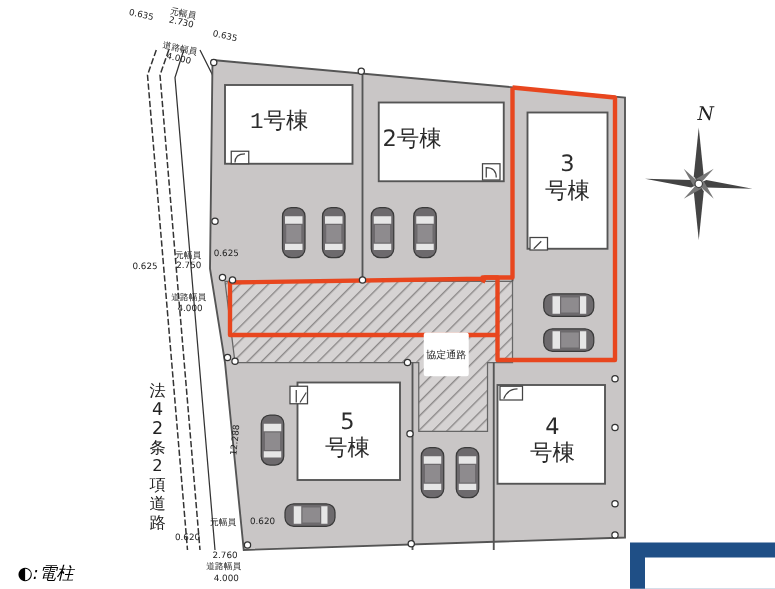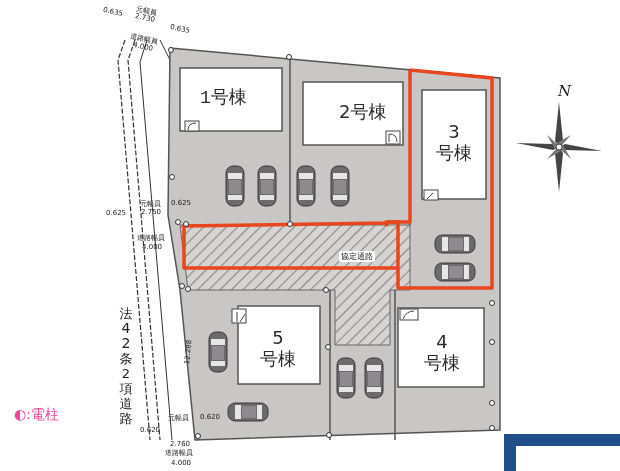--- a/index.html
+++ b/index.html
@@ -2,21 +2,21 @@
 <html><head>
   <meta charset="utf-8">
   <style>
     html, body { margin: 0; padding: 0; background: #ffffff; }
     body { width: 620px; height: 471px; position: relative; overflow: hidden; font-family: "DejaVu Sans", sans-serif; }
     #plan { position: absolute; left: 0; top: 0; width: 620px; height: 471px; }
     .lbl { position: absolute; color: #222; white-space: nowrap; }
     .house-label { position: absolute; font-family: "DejaVu Sans", sans-serif; color: #2b2b2b; text-align: center; line-height: 1.15; }
     .dim { font-family: "DejaVu Sans", sans-serif; font-size: 7px; color: #222; position: absolute; white-space: nowrap; }
     .vtext { position: absolute; font-family: "DejaVu Sans", sans-serif; font-size: 13px; color: #222; width: 16px; text-align: center; line-height: 15px; word-break: break-all; }
-    .legend { position: absolute; left: 14px; top: 406px; font-size: 14px; color: #ec4899; }
+    .legend { position: absolute; left: 14px; top: 450px; font-size: 14px; color: #000000; font-style: italic; }
     .qr { position: absolute; left: 504px; top: 434px; width: 116px; height: 37px; background: #1f4f86; }
     .qr-inner { position: absolute; left: 12px; top: 12px; width: 104px; height: 25px; background: #fff; }
   </style>
 </head>
 <body>
 
 <svg id="plan" viewBox="0 0 620 471" xmlns="http://www.w3.org/2000/svg">
   <defs>
     <pattern id="hatch" patternUnits="userSpaceOnUse" width="8" height="8" patternTransform="rotate(45)">
       <rect width="8" height="8" fill="#d6d3d3"></rect>
@@ -119,37 +119,37 @@
     <polygon points="12,-12 3,-2 0,0 -2,-4" fill="#777"></polygon>
     <polygon points="-12,12 -3,2 0,0 2,4" fill="#777"></polygon>
     <polygon points="12,12 2,3 0,0 4,-2" fill="#777"></polygon>
     <circle r="3" fill="#fff" stroke="#444"></circle>
   </g>
 </svg>
 
 <div class="house-label" style="left:200px;top:88px;font-size:18px;font-family:Liberation Mono, monospace;">
   <span>1号棟</span>
 </div>
-<div class="house-label" style="left:339px;top:102px;font-size:18px;">
+<div class="house-label" style="left:306px;top:102px;font-size:18px;">
   <span>2号棟</span>
 </div>
 <div class="house-label" style="left:428px;top:122px;width:52px;font-size:18px;">
   <div>3</div>
   <div>号棟</div>
 </div>
 <div class="house-label" style="left:416px;top:332px;width:52px;font-size:18px;">
   <div>4</div>
   <div>号棟</div>
 </div>
 <div class="house-label" style="left:252px;top:328px;width:52px;font-size:18px;">
   <div>5</div>
   <div>号棟</div>
 </div>
 
-<div class="lbl" style="left:339px;top:251px;font-size:8px;background:#fff;padding:0 2px;border-radius:2px;">協定通路</div>
+<div class="lbl" style="left:339px;top:266px;font-size:8px;background:#fff;padding:12px 2px;border-radius:2px;">協定通路</div>
 
 <div class="vtext" style="left:118px;top:306px;">
   <div>法</div>
   <div style="font-size:14px;">42</div>
   <div>条</div>
   <div>2</div>
   <div>項</div>
   <div>道</div>
   <div>路</div>
 </div>

